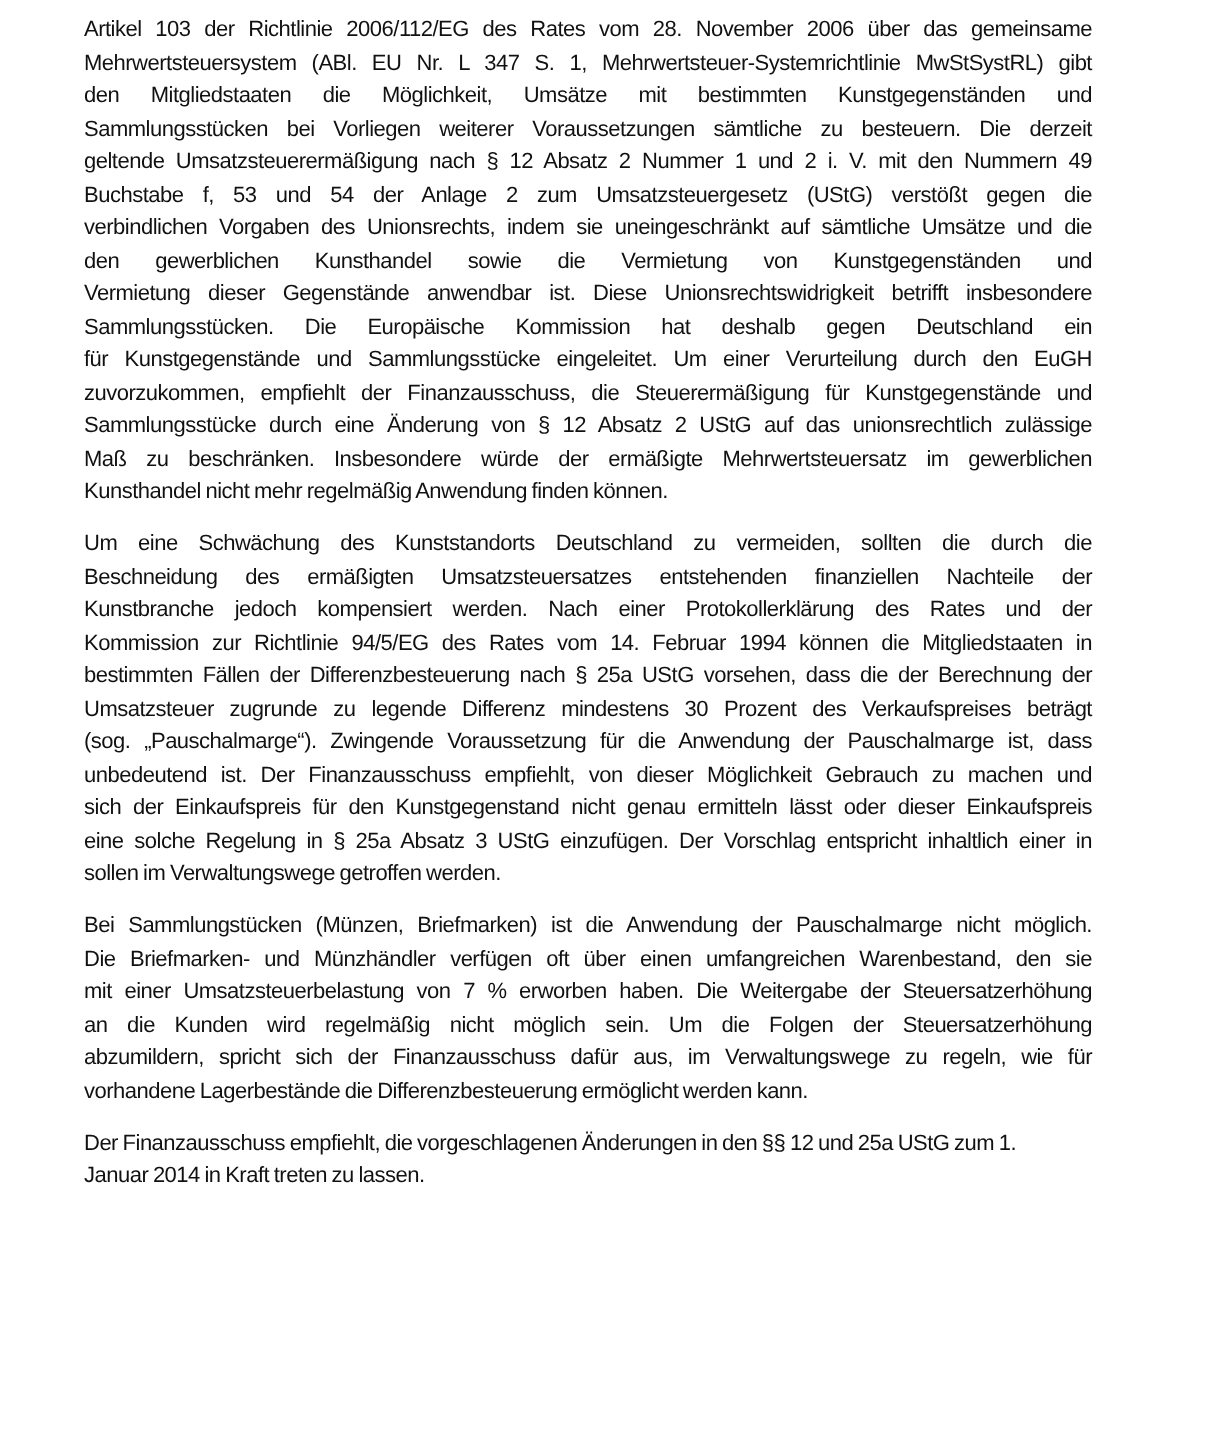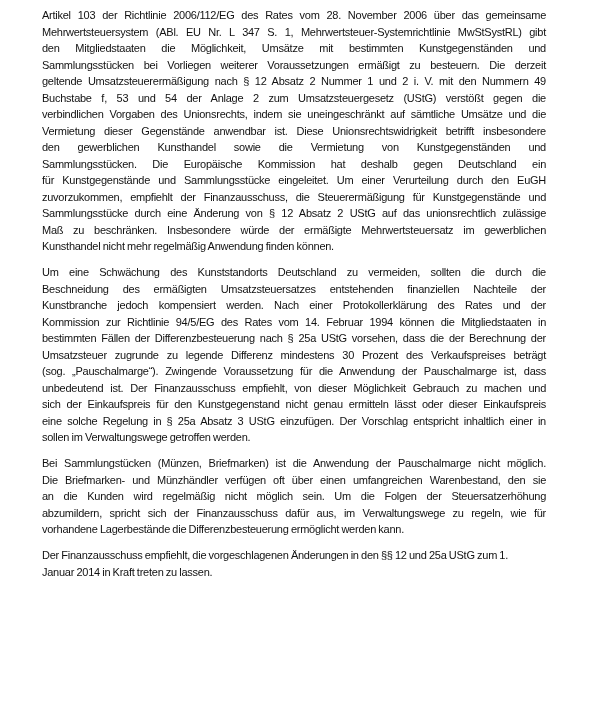--- a/index.html
+++ b/index.html
@@ -40,26 +40,26 @@
     }
   </style>
 </head>
 <body>
 
 <div class="page">
   <p class="para">
     <span class="line">Artikel 103 der Richtlinie 2006/112/EG des Rates vom 28. November 2006 über das gemeinsame</span>
     <span class="line">Mehrwertsteuersystem (ABl. EU Nr. L 347 S. 1, Mehrwertsteuer-Systemrichtlinie  MwStSystRL) gibt</span>
     <span class="line">den Mitgliedstaaten die Möglichkeit, Umsätze mit bestimmten Kunstgegenständen und</span>
-    <span class="line">Sammlungsstücken bei Vorliegen weiterer Voraussetzungen ermäßigt zu besteuern. Die derzeit</span>
+    <span class="line">Sammlungsstücken bei Vorliegen weiterer Voraussetzungen sämtliche zu besteuern. Die derzeit</span>
     <span class="line">geltende Umsatzsteuerermäßigung nach § 12 Absatz 2 Nummer 1 und 2 i. V. mit den Nummern 49</span>
     <span class="line">Buchstabe f, 53 und 54 der Anlage 2 zum Umsatzsteuergesetz (UStG) verstößt gegen die</span>
     <span class="line">verbindlichen Vorgaben des Unionsrechts, indem sie uneingeschränkt auf sämtliche Umsätze und die</span>
+    <span class="line">den gewerblichen Kunsthandel sowie die Vermietung von Kunstgegenständen und</span>
     <span class="line">Vermietung dieser Gegenstände anwendbar ist. Diese Unionsrechtswidrigkeit betrifft insbesondere</span>
-    <span class="line">den gewerblichen Kunsthandel sowie die Vermietung von Kunstgegenständen und</span>
     <span class="line">Sammlungsstücken. Die Europäische Kommission hat deshalb gegen Deutschland ein</span>
     <span class="line">für Kunstgegenstände und Sammlungsstücke eingeleitet. Um einer Verurteilung durch den EuGH</span>
     <span class="line">zuvorzukommen, empfiehlt der Finanzausschuss, die Steuerermäßigung für Kunstgegenstände und</span>
     <span class="line">Sammlungsstücke durch eine Änderung von § 12 Absatz 2 UStG auf das unionsrechtlich zulässige</span>
     <span class="line">Maß zu beschränken. Insbesondere würde der ermäßigte Mehrwertsteuersatz im gewerblichen</span>
     <span class="line last">Kunsthandel nicht mehr regelmäßig Anwendung finden können.</span>
   </p>
 
   <p class="para">
     <span class="line">Um eine Schwächung des Kunststandorts Deutschland zu vermeiden, sollten die durch die</span>
@@ -71,20 +71,21 @@
     <span class="line">(sog. „Pauschalmarge“). Zwingende Voraussetzung für die Anwendung der Pauschalmarge ist, dass</span>
     <span class="line">unbedeutend ist. Der Finanzausschuss empfiehlt, von dieser Möglichkeit Gebrauch zu machen und</span>
     <span class="line">sich der Einkaufspreis für den Kunstgegenstand nicht genau ermitteln lässt oder dieser Einkaufspreis</span>
     <span class="line">eine solche Regelung in § 25a Absatz 3 UStG einzufügen. Der Vorschlag entspricht inhaltlich einer in</span>
     <span class="line last">sollen im Verwaltungswege getroffen werden.</span>
   </p>
 
   <p class="para">
     <span class="line">Bei Sammlungstücken (Münzen, Briefmarken) ist die Anwendung der Pauschalmarge nicht möglich.</span>
     <span class="line">Die Briefmarken- und Münzhändler verfügen oft über einen umfangreichen Warenbestand, den sie</span>
+    <span class="line">mit einer Umsatzsteuerbelastung von 7 % erworben haben. Die Weitergabe der Steuersatzerhöhung</span>
     <span class="line">an die Kunden wird regelmäßig nicht möglich sein. Um die Folgen der Steuersatzerhöhung</span>
     <span class="line">abzumildern, spricht sich der Finanzausschuss dafür aus, im Verwaltungswege zu regeln, wie für</span>
     <span class="line last">vorhandene Lagerbestände die Differenzbesteuerung ermöglicht werden kann.</span>
   </p>
 
   <p class="para">
     <span class="line last">Der Finanzausschuss empfiehlt, die vorgeschlagenen Änderungen in den §§ 12 und 25a UStG zum 1.</span>
     <span class="line last">Januar 2014 in Kraft treten zu lassen.</span>
   </p>
 </div>

